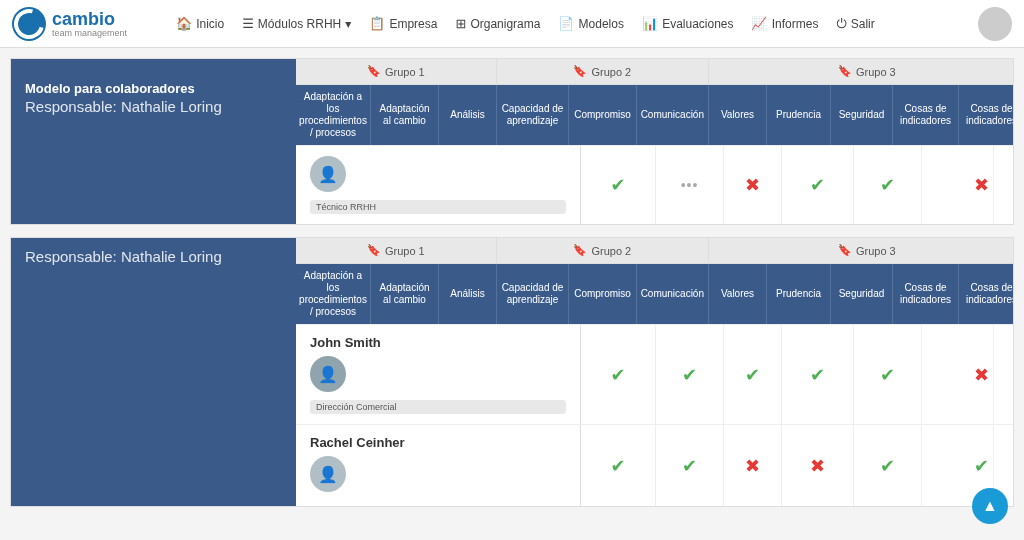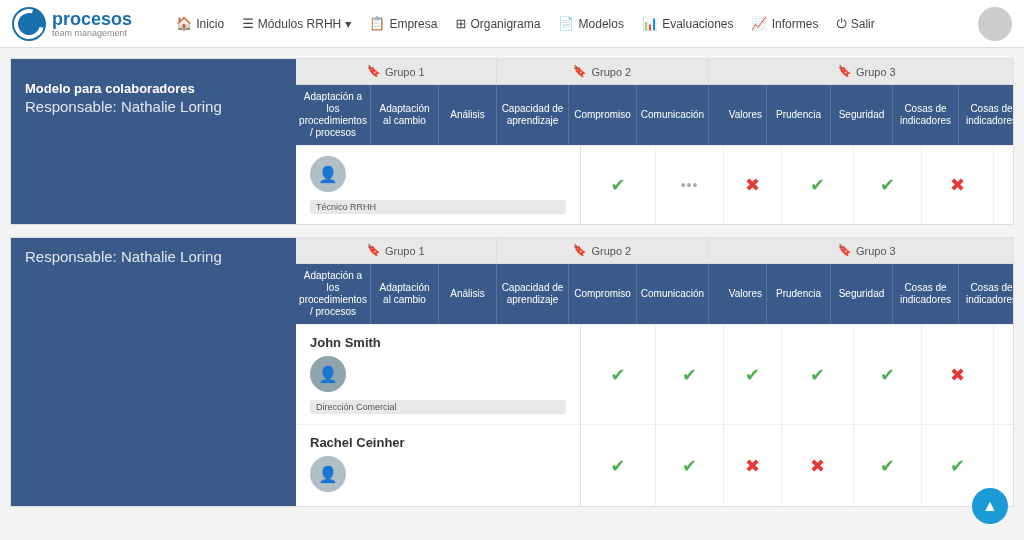--- a/index.html
+++ b/index.html
@@ -198,22 +198,22 @@
     .check-green { color: #4caf50; font-size: 18px; }
     .cross-red { color: #e53935; font-size: 18px; }
     .dots { color: #aaa; font-size: 14px; letter-spacing: 1px; }
 
     
     .g1-c1 { width: 75px; min-width: 75px; }
     .g1-c2 { width: 68px; min-width: 68px; }
     .g1-c3 { width: 58px; min-width: 58px; }
     .g2-c1 { width: 72px; min-width: 72px; }
     .g2-c2 { width: 68px; min-width: 68px; }
-    .g2-c3 { width: 72px; min-width: 72px; }
-    .g3-c1 { width: 58px; min-width: 58px; justify-content: flex-end; }
+    .g2-c3 { width: 72px; min-width: 72px; justify-content: flex-end; }
+    .g3-c1 { width: 58px; min-width: 58px; }
     .g3-c2 { width: 64px; min-width: 64px; }
     .g3-c3 { width: 62px; min-width: 62px; align-items: center; }
     .g3-c4 { width: 66px; min-width: 66px; }
     .g3-c5 { width: 66px; min-width: 66px; }
 
     .group-g1 { width: 201px; min-width: 201px; }
     .group-g2 { width: 212px; min-width: 212px; }
     .group-g3 { width: 316px; min-width: 316px; border-right: none; }
 
     .scroll-btn {
@@ -229,21 +229,21 @@
       font-size: 16px;
     }
   </style>
 </head>
 <body>
 
 <nav class="navbar">
   <div class="logo-area">
     <div class="logo-icon"></div>
     <div class="logo-text">
-      <span class="main">procesos</span>
+      <span class="main">cambio</span>
       <span class="sub">team management</span>
     </div>
   </div>
   <div class="nav-items">
     <a class="nav-item">
         <span class="nav-icon">🏠</span>
         <span>Inicio</span>
       </a>
     <a class="nav-item">
         <span class="nav-icon">☰</span>

